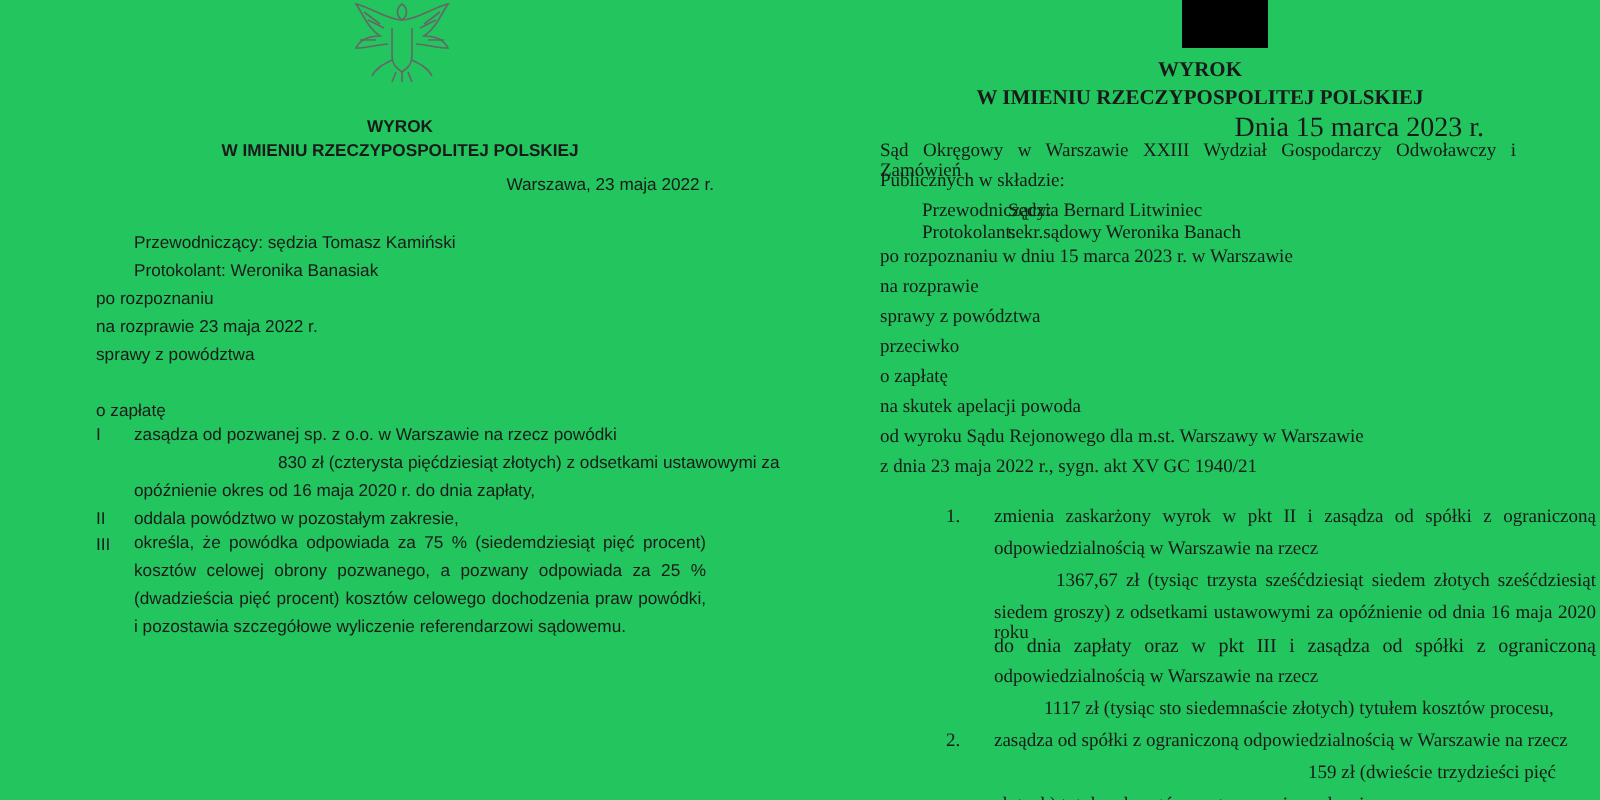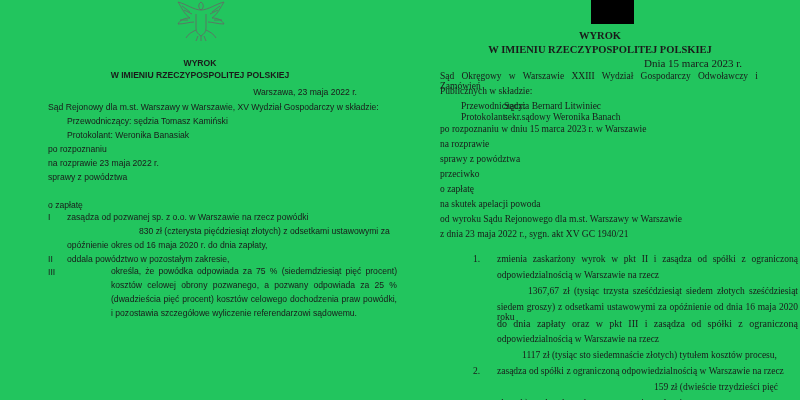--- a/index.html
+++ b/index.html
@@ -9,27 +9,27 @@
   #page-right { left:400px; width:400px; font-family:"Liberation Serif", serif; font-size:10px; }
   .abs { position:absolute; white-space:nowrap; }
 
   
   .eagle { position:absolute; left:174px; top:0; width:54px; height:42px; }
   .l-title { position:absolute; left:0; width:400px; text-align:center; font-weight:bold; font-size:8.6px; }
   .l-date { position:absolute; right:43px; top:87px; }
   .l-line { position:absolute; left:48px; }
   .l-indent { position:absolute; left:67px; }
   .l-num { position:absolute; left:48px; }
-  .l-item { position:absolute; left:67px; width:286px;margin-left:44px; }
+  .l-item { position:absolute; left:67px; width:286px; }
   .justify { text-align:justify; text-align-last:left; line-height:14px; white-space:normal; }
 
   
   .redact-box { position:absolute; left:191px; top:0; width:43px; height:24px; background:#000; }
   .r-title { position:absolute; left:0; width:400px; text-align:center; font-weight:bold; font-size:10.5px; }
-  .r-date { position:absolute; right:58px; top:57px; font-size:11px; }
+  .r-date { position:absolute; right:58px; top:57px; font-size:14px; }
   .r-line { position:absolute; left:40px; font-size:9.5px; }
   .r-indent1 { position:absolute; left:61px; font-size:9.5px; }
 </style>
 </head>
 <body>
 
 <div class="page" id="page-left">
   <svg class="eagle" viewBox="0 0 54 42">
     <g fill="none" stroke="#666" stroke-width="0.8">
       <path d="M27 2 C24 4 24 8 27 10 C30 8 30 4 27 2Z"></path>
@@ -40,21 +40,20 @@
       <path d="M24 36 L22 41 M27 36 L27 41 M30 36 L32 41"></path>
       <path d="M8 6 L16 12 M10 10 L18 14 M46 6 L38 12 M44 10 L36 14"></path>
       <path d="M6 20 L14 20 M48 20 L40 20"></path>
     </g>
   </svg>
 
   <div class="l-title" style="top:58px">WYROK</div>
   <div class="l-title" style="top:70px">W IMIENIU RZECZYPOSPOLITEJ POLSKIEJ</div>
   <div class="l-date abs">Warszawa, 23 maja 2022 r.</div>
 
-  <div class="l-line abs" style="top:102px">Sąd Rejonowy dla m.st. Warszawy w Warszawie, XV Wydział Gospodarczy w składzie:</div>
   <div class="l-indent abs" style="top:116px">Przewodniczący: sędzia Tomasz Kamiński</div>
   <div class="l-indent abs" style="top:130px">Protokolant: Weronika Banasiak</div>
 
   <div class="l-line abs" style="top:144px">po rozpoznaniu</div>
   <div class="l-line abs" style="top:158px">na rozprawie 23 maja 2022 r.</div>
   <div class="l-line abs" style="top:172px">sprawy z powództwa</div>
   <div class="l-line abs" style="top:200px">o zapłatę</div>
 
   <div class="l-num abs" style="top:212px">I</div>
   <div class="l-indent abs" style="top:212px">zasądza od pozwanej            sp. z o.o. w Warszawie na rzecz powódki</div>

